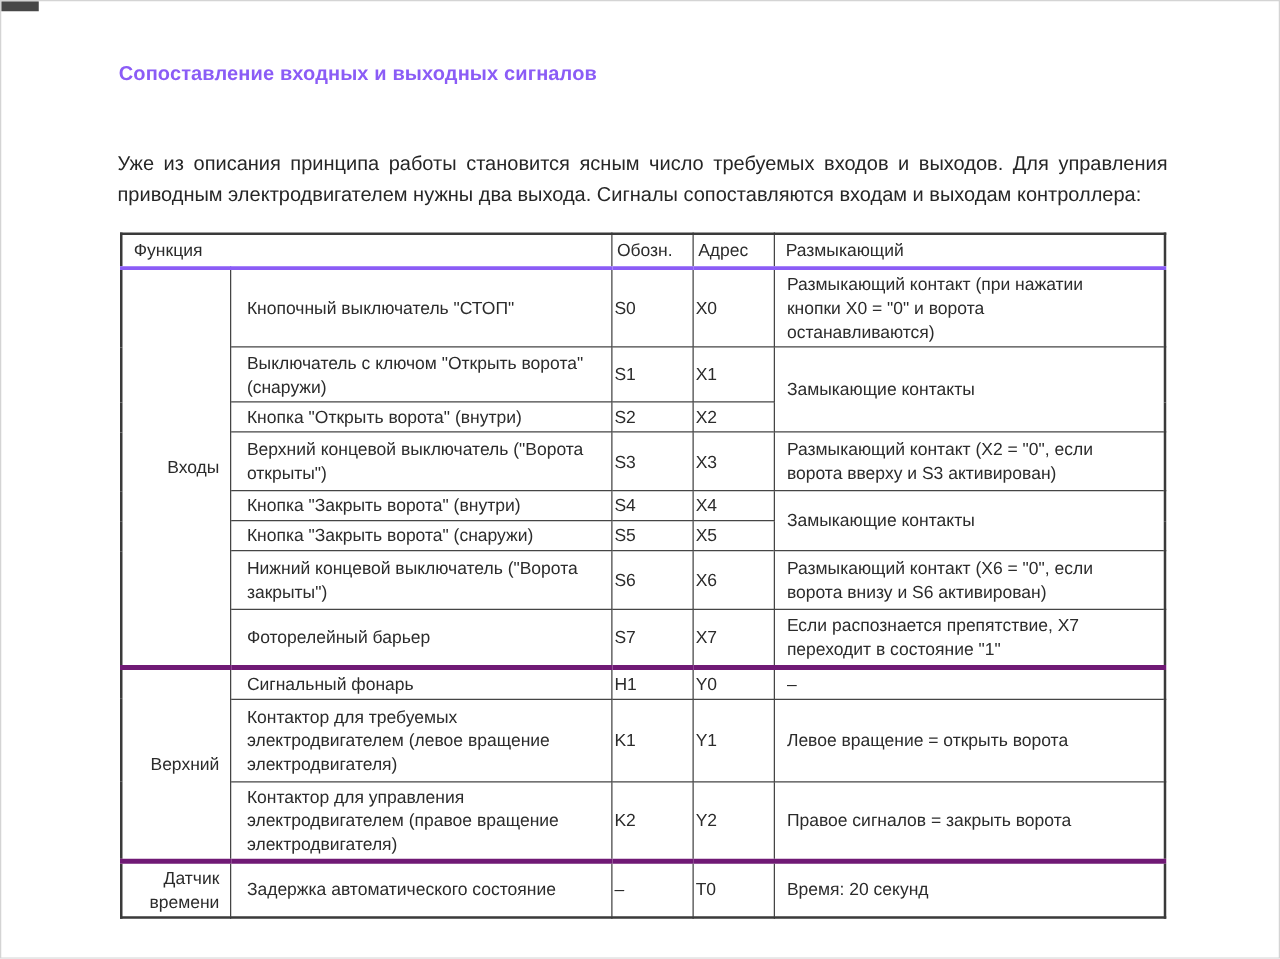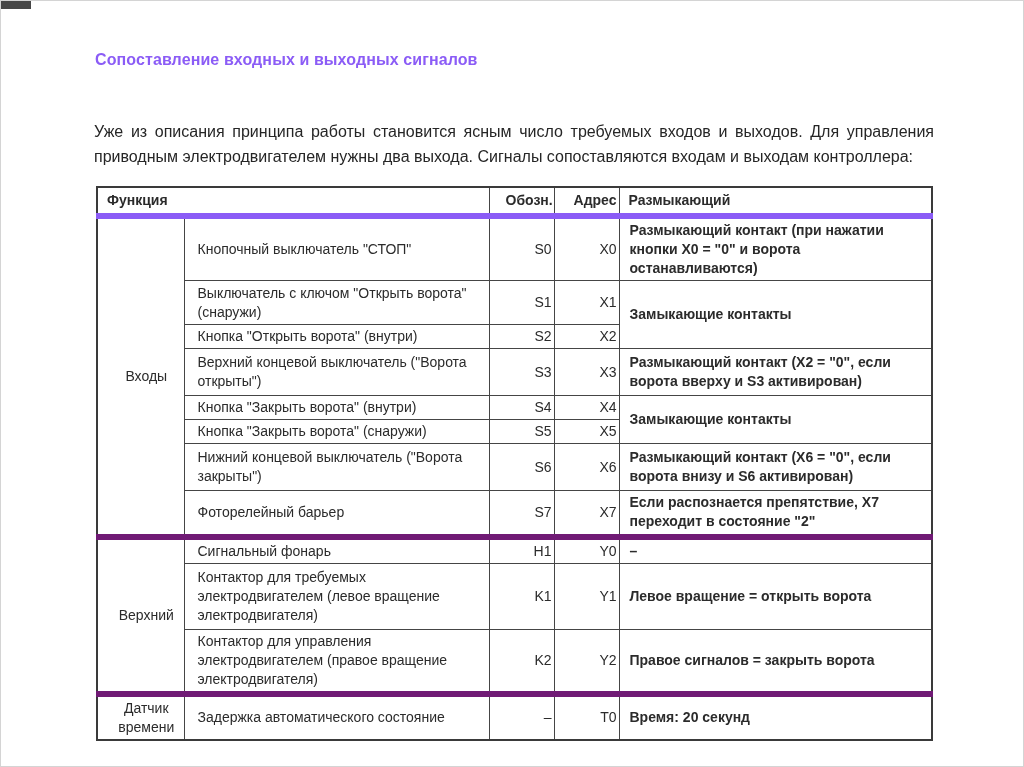--- a/index.html
+++ b/index.html
@@ -65,32 +65,32 @@
   .sig-table col.c-note  { width: 313px; }
 
   .sig-table { border: 2px solid #3a3a3a; }
   .sig-table th, .sig-table td {
     border: 1px solid #454545;
     vertical-align: middle;
     padding: 2px 8px;
     overflow: hidden;
   }
   .sig-table th {
-    border-bottom: 6px solid #8b5cf6;
-    font-weight: bold;
+    border-bottom: 3px solid #8b5cf6;
+    font-weight: normal;
     text-align: left;
     height: 21px;
     padding-left: 9px;
   }
-  .sig-table th.center { text-align: right; padding-left: 16px; padding-right: 2px; }
-  .sig-table td.gcell { padding-left: 19px; text-align: center; }
+  .sig-table th.center { text-align: left; padding-left: 4px; padding-right: 2px; }
+  .sig-table td.gcell { padding-left: 19px; text-align: right; }
   .sig-table td.desc  { padding-left: 13px; }
-  .sig-table td.cent  { text-align: right; padding-left: 20px; padding-right: 2px; }
-  .sig-table td.note  { padding-left: 10px; padding-right: 24px; font-weight: bold; }
-  tr.gstart td { border-top: 6px solid #701a75; }
+  .sig-table td.cent  { text-align: left; padding-left: 2px; padding-right: 2px; }
+  .sig-table td.note  { padding-left: 10px; padding-right: 24px; }
+  tr.gstart td { border-top: 4px solid #701a75; }
 
   tr.h-45 { height: 45px; }
   tr.h-44 { height: 44px; }
   tr.h-23 { height: 23px; }
   tr.h-47 { height: 47px; }
   tr.h-24 { height: 24px; }
   tr.h-46 { height: 46px; }
   tr.h-66 { height: 66px; }
   tr.h-60 { height: 60px; }
   tr.h-42 { height: 42px; margin-left: 40px; }
@@ -161,21 +161,21 @@
       <tr class="h-47">
         <td class="desc">Нижний концевой выключатель ("Ворота закрыты")</td>
         <td class="cent">S6</td>
         <td class="cent">X6</td>
         <td class="note">Размыкающий контакт (X6 = "0", если ворота внизу и S6 активирован)</td>
       </tr>
       <tr class="h-46">
         <td class="desc">Фоторелейный барьер</td>
         <td class="cent">S7</td>
         <td class="cent">X7</td>
-        <td class="note">Если распознается препятствие, X7 переходит в состояние "2"</td>
+        <td class="note">Если распознается препятствие, X7 переходит в состояние "1"</td>
       </tr>
 
       <tr class="gstart h-23">
         <td class="gcell" rowspan="3">Верхний</td>
         <td class="desc">Сигнальный фонарь</td>
         <td class="cent">H1</td>
         <td class="cent">Y0</td>
         <td class="note">–</td>
       </tr>
       <tr class="h-66">

